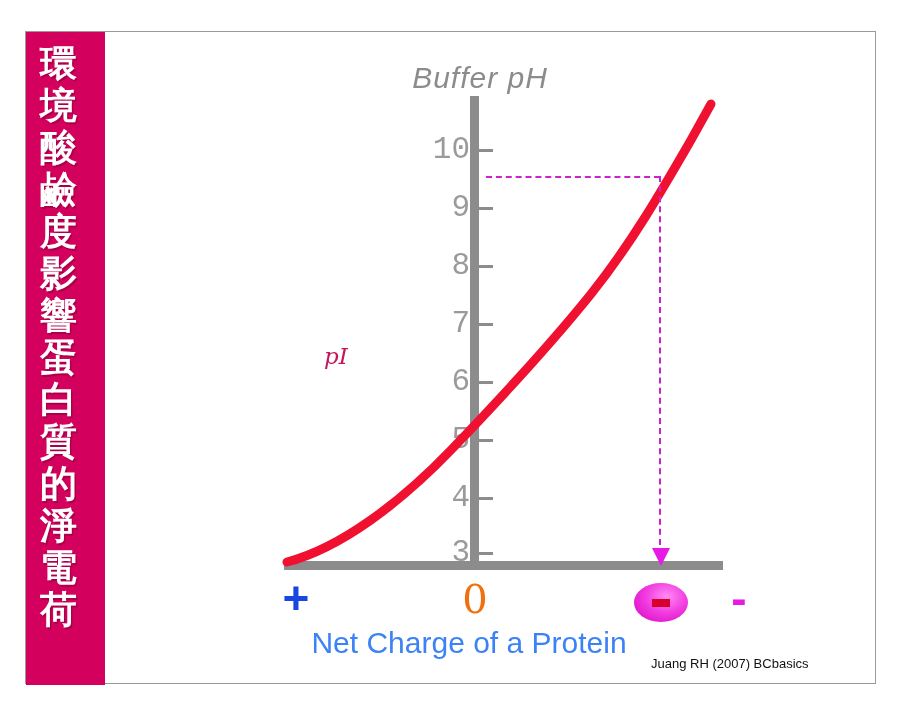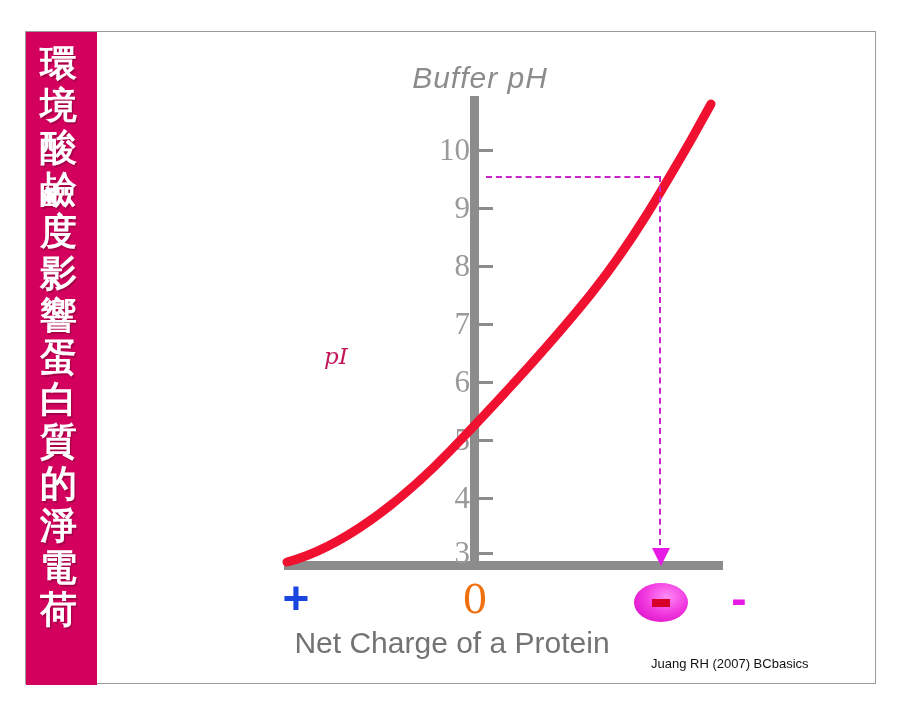--- a/index.html
+++ b/index.html
@@ -23,21 +23,21 @@
     background: #ffffff;
     border: 1px solid #9a9a9a;
     box-sizing: border-box;
   }
 
   
   #title-bar {
     position: absolute;
     left: 0px;
     top: 0px;
-    width: 71px;
+    width: 79px;
     height: 653px;
     background: #d4005e;
     box-sizing: border-box;
   }
   #title-bar-text {
     position: absolute;
     left: 0;
     top: 10px;
     width: 65px;
     text-align: center;
@@ -83,21 +83,21 @@
     width: 14px;
     height: 3px;
     background: #8c8c8c;
   }
   .y-tick-label {
     position: absolute;
     width: 44px;
     text-align: right;
     left: 335px;
     color: #9a9a9a;
-    font-family: Liberation Serif, serif;
+    font-family: Liberation Mono, monospace;
     font-size: 31px;
     line-height: 31px;
   }
 
   #chart-title {
     position: absolute;
     left: 269px;
     top: 29px;
     width: 240px;
     text-align: center;
@@ -209,25 +209,25 @@
     text-align: center;
     color: #e619e6;
     font-family: "Liberation Sans", sans-serif;
     font-weight: bold;
     font-size: 46px;
     line-height: 46px;
   }
 
   #x-axis-label {
     position: absolute;
-    left: 111px;
+    left: 128px;
     top: 594px;
     width: 500px;
     text-align: center;
-    color: #737373;
+    color: #3b82f6;
     font-family: "Liberation Sans", sans-serif;
     font-size: 30px;
   }
 
   #credit {
     position: absolute;
     left: 560px;
     top: 624px;
     width: 220px;
     color: #111111;

